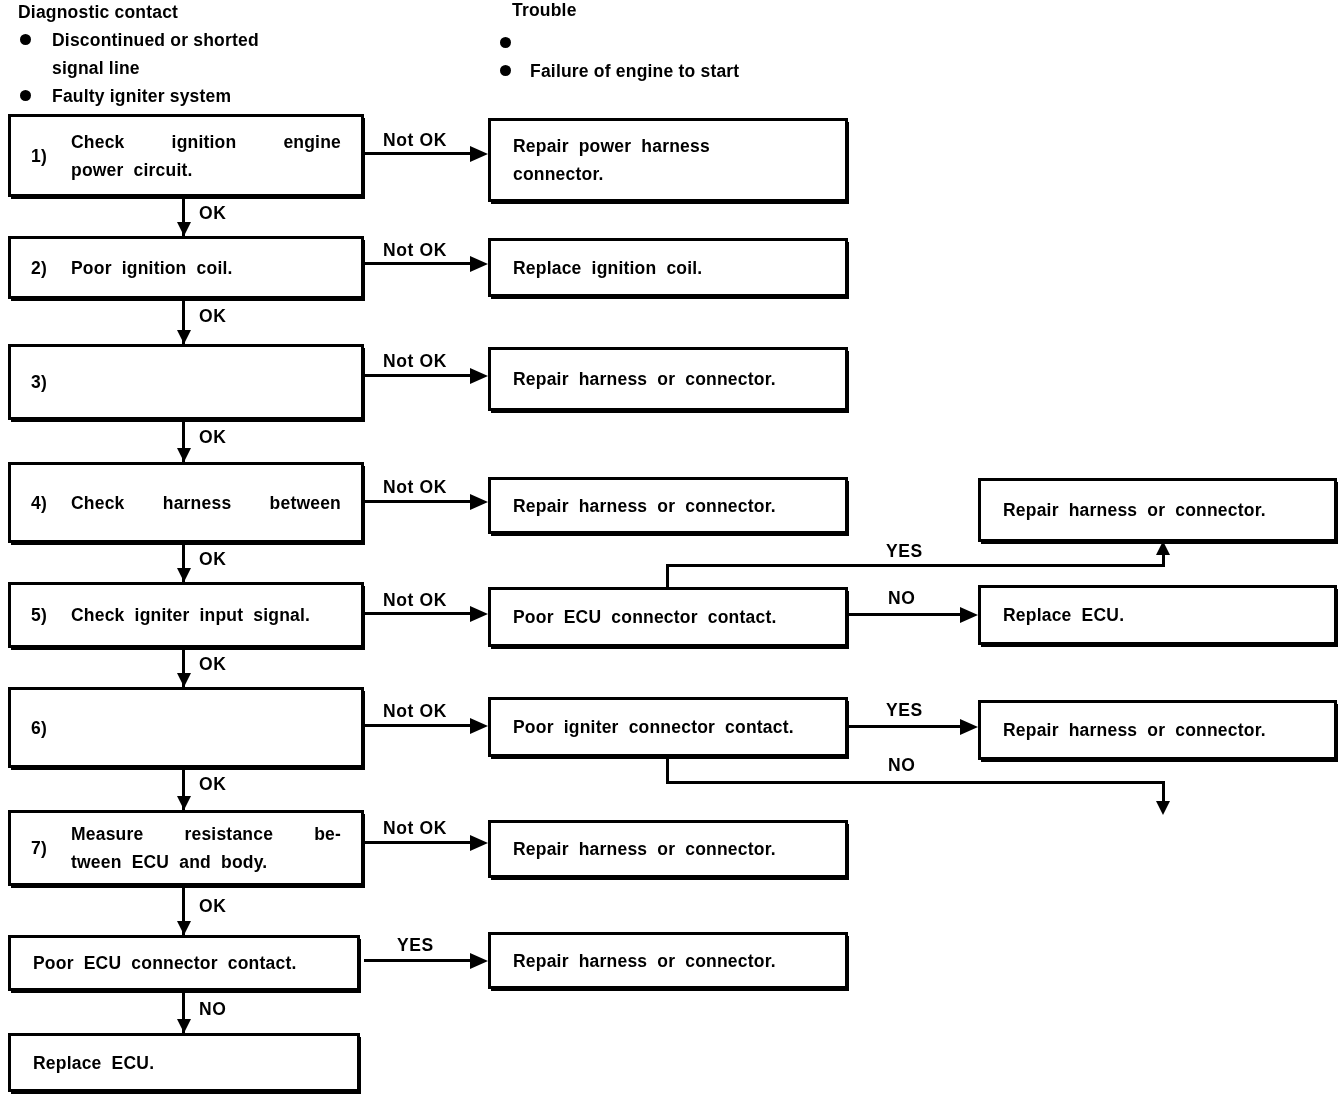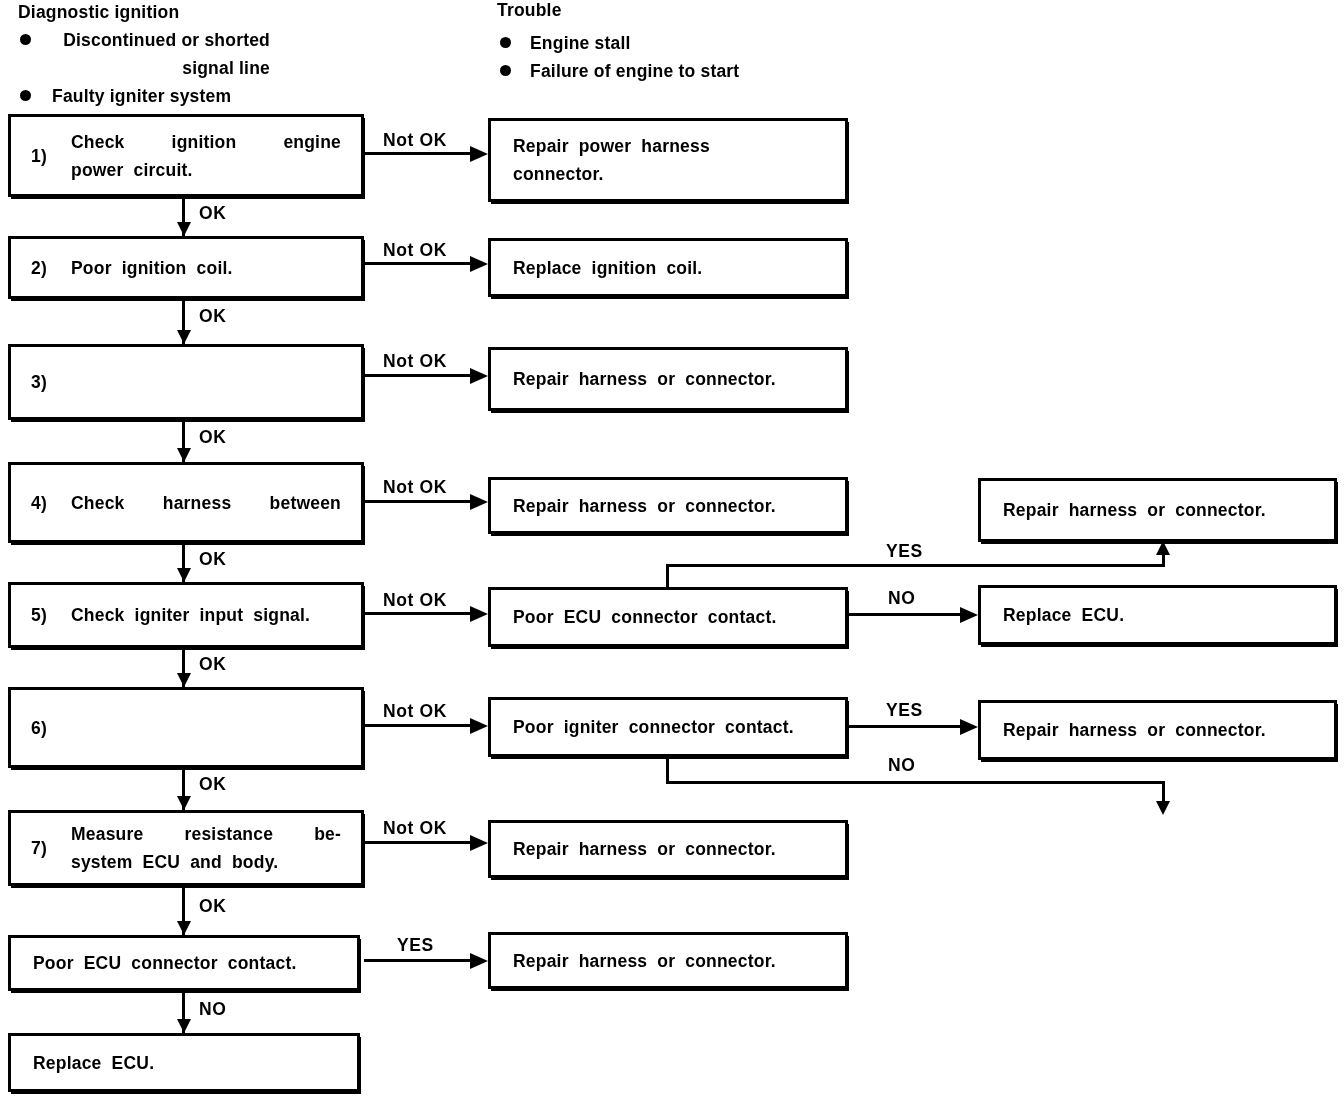--- a/index.html
+++ b/index.html
@@ -20,29 +20,28 @@
   .ah-u{border-left:7px solid transparent;border-right:7px solid transparent;border-bottom:14px solid #000;}
   .hdr{position:absolute;font-size:17.5px;letter-spacing:.2px;}
   .dot{position:absolute;width:11px;height:11px;border-radius:50%;background:#000;}
   .bullet-text{position:absolute;font-size:17.5px;line-height:28px;letter-spacing:.2px;}
 </style>
 </head>
 <body>
 
 <div class="stage">
 
-  <div class="hdr" style="left:18px;top:2px;">Diagnostic ignition</div>
+  <div class="hdr" style="left:18px;top:2px;">Diagnostic contact</div>
   <span class="dot" style="left:20px;top:34px;"></span>
-  <div class="bullet-text" style="left:52px;top:26px;width:218px;text-align:right;">Discontinued or shorted signal line</div>
+  <div class="bullet-text" style="left:52px;top:26px;width:218px;">Discontinued or shorted signal line</div>
   <span class="dot" style="left:20px;top:90px;"></span>
   <div class="bullet-text" style="left:52px;top:82px;width:260px;">Faulty igniter system</div>
 
-  <div class="hdr" style="left:497px;top:0px;text-align:center;">Trouble</div>
+  <div class="hdr" style="left:512px;top:0px;text-align:center;">Trouble</div>
   <span class="dot" style="left:500px;top:37px;"></span>
-  <div class="bullet-text" style="left:530px;top:29px;width:300px;">Engine stall</div>
   <span class="dot" style="left:500px;top:65px;"></span>
   <div class="bullet-text" style="left:530px;top:57px;width:300px;">Failure of engine to start</div>
 
   <div class="box lbox" style="left:8px;top:114px;width:356px;height:83px;">
     <span class="num">1)</span>
     <div class="btxt">
         <div class="j">Check ignition engine</div>
         <div>power circuit.</div>
       </div>
   </div>
@@ -69,21 +68,21 @@
   </div>
   <div class="box lbox" style="left:8px;top:687px;width:356px;height:81px;">
     <span class="num">6)</span>
     <div class="btxt">
       </div>
   </div>
   <div class="box lbox" style="left:8px;top:810px;width:356px;height:76px;">
     <span class="num">7)</span>
     <div class="btxt">
         <div class="j">Measure resistance be-</div>
-        <div>system ECU and body.</div>
+        <div>tween ECU and body.</div>
       </div>
   </div>
   <div class="box cbox" style="left:8px;top:935px;width:352px;height:56px;">
     <div>Poor ECU connector contact.</div>
   </div>
   <div class="box cbox" style="left:8px;top:1033px;width:352px;height:59px;">
     <div>Replace ECU.</div>
   </div>
 
   <div class="box cbox" style="left:488px;top:238px;width:360px;height:59px;">

